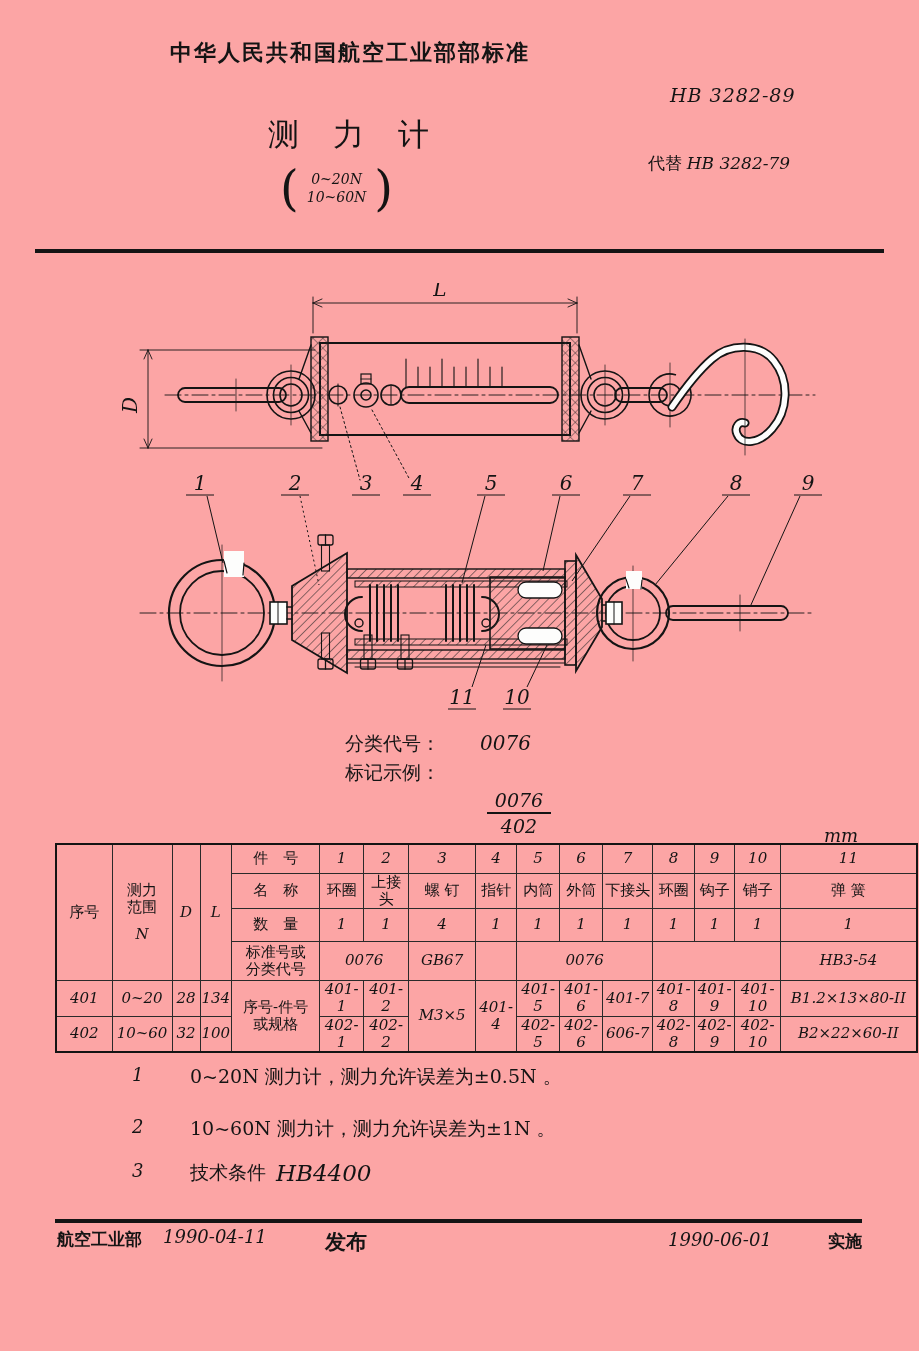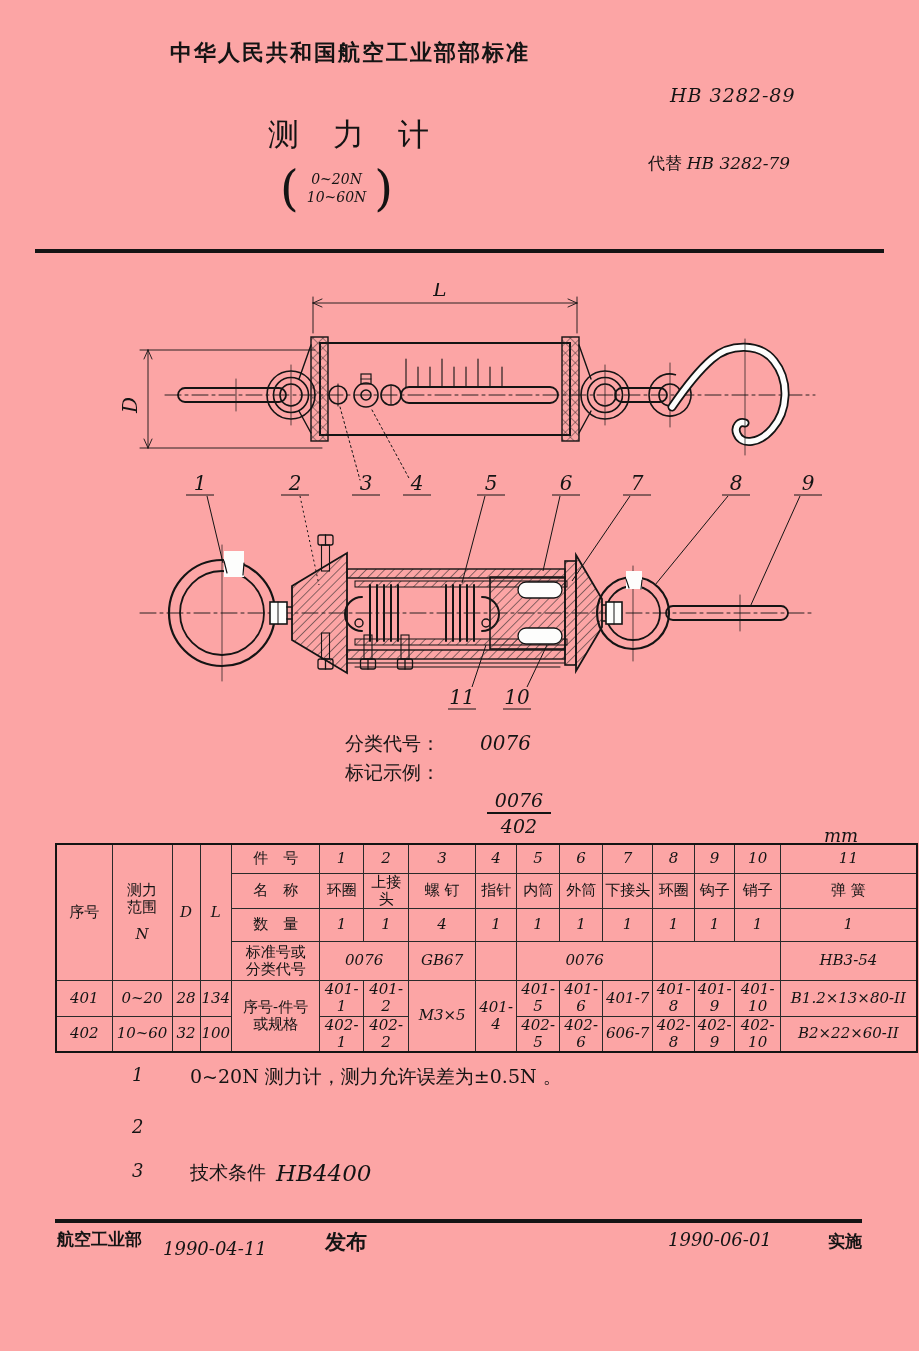--- a/index.html
+++ b/index.html
@@ -44,21 +44,21 @@
 
   .note{position:absolute;display:flex;font-size:19px;}
   .note .n{width:58px;font-size:18px;}
   .note .code{font-size:23px;margin-left:10px;}
   .n1{left:132px;top:1064px;}
   .n2{left:132px;top:1116px;}
   .n3{left:132px;top:1160px;}
 
   .rule-bot{left:55px;top:1219px;width:807px;height:4px;background:#141414;}
   .f-issuer{left:57px;top:1228px;font-size:17px;}
-  .f-idate{left:163px;top:1226px;font-size:18px;margin-top:12px;}
+  .f-idate{left:163px;top:1226px;font-size:18px;}
   .f-ilabel{left:325px;top:1228px;font-size:21px;}
   .f-mdate{left:668px;top:1229px;font-size:18px;}
   .f-mlabel{left:828px;top:1230px;font-size:17px;}
 
   svg text{font-family:"DejaVu Serif","Liberation Serif",serif;font-style:italic;fill:#141414;stroke:none;}
 </style>
 </head>
 <body>
 
 <div class="page">
@@ -370,20 +370,21 @@
   </tbody>
     </table>
 
   <div class="note n1">
     <span class="n hand">1</span>
     <span class="handzh">0~20N 测力计，测力允许误差为±0.5N 。</span>
     <span class="code hand"></span>
   </div>
   <div class="note n2">
     <span class="n hand">2</span>
+    <span class="handzh">10~60N 测力计，测力允许误差为±1N 。</span>
     <span class="code hand"></span>
   </div>
   <div class="note n3">
     <span class="n hand">3</span>
     <span class="handzh">技术条件</span>
     <span class="code hand">HB4400</span>
   </div>
 
   <div class="abs rule-bot"></div>
   <div class="abs f-issuer print">航空工业部</div>

